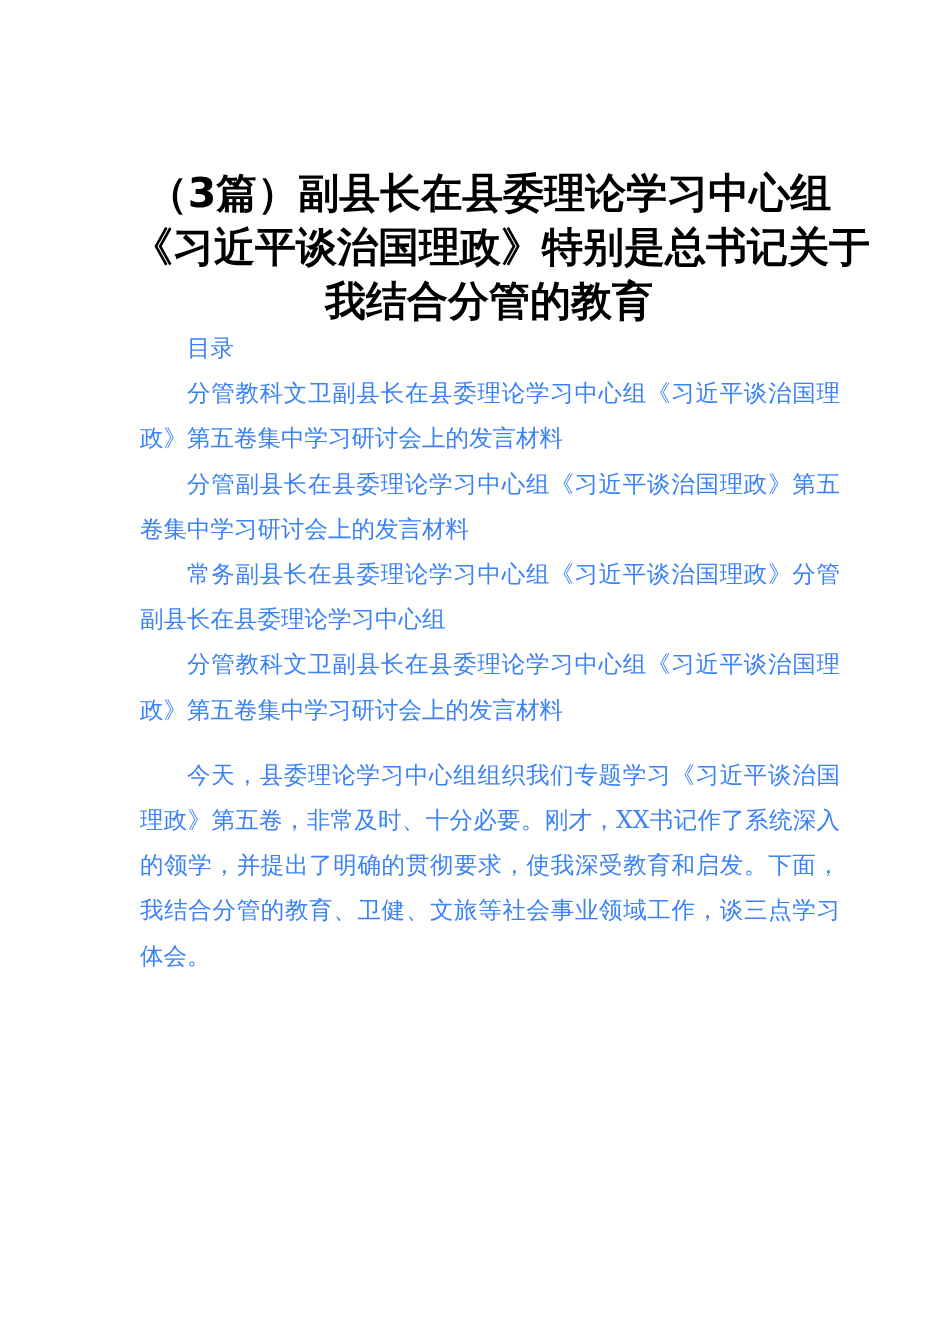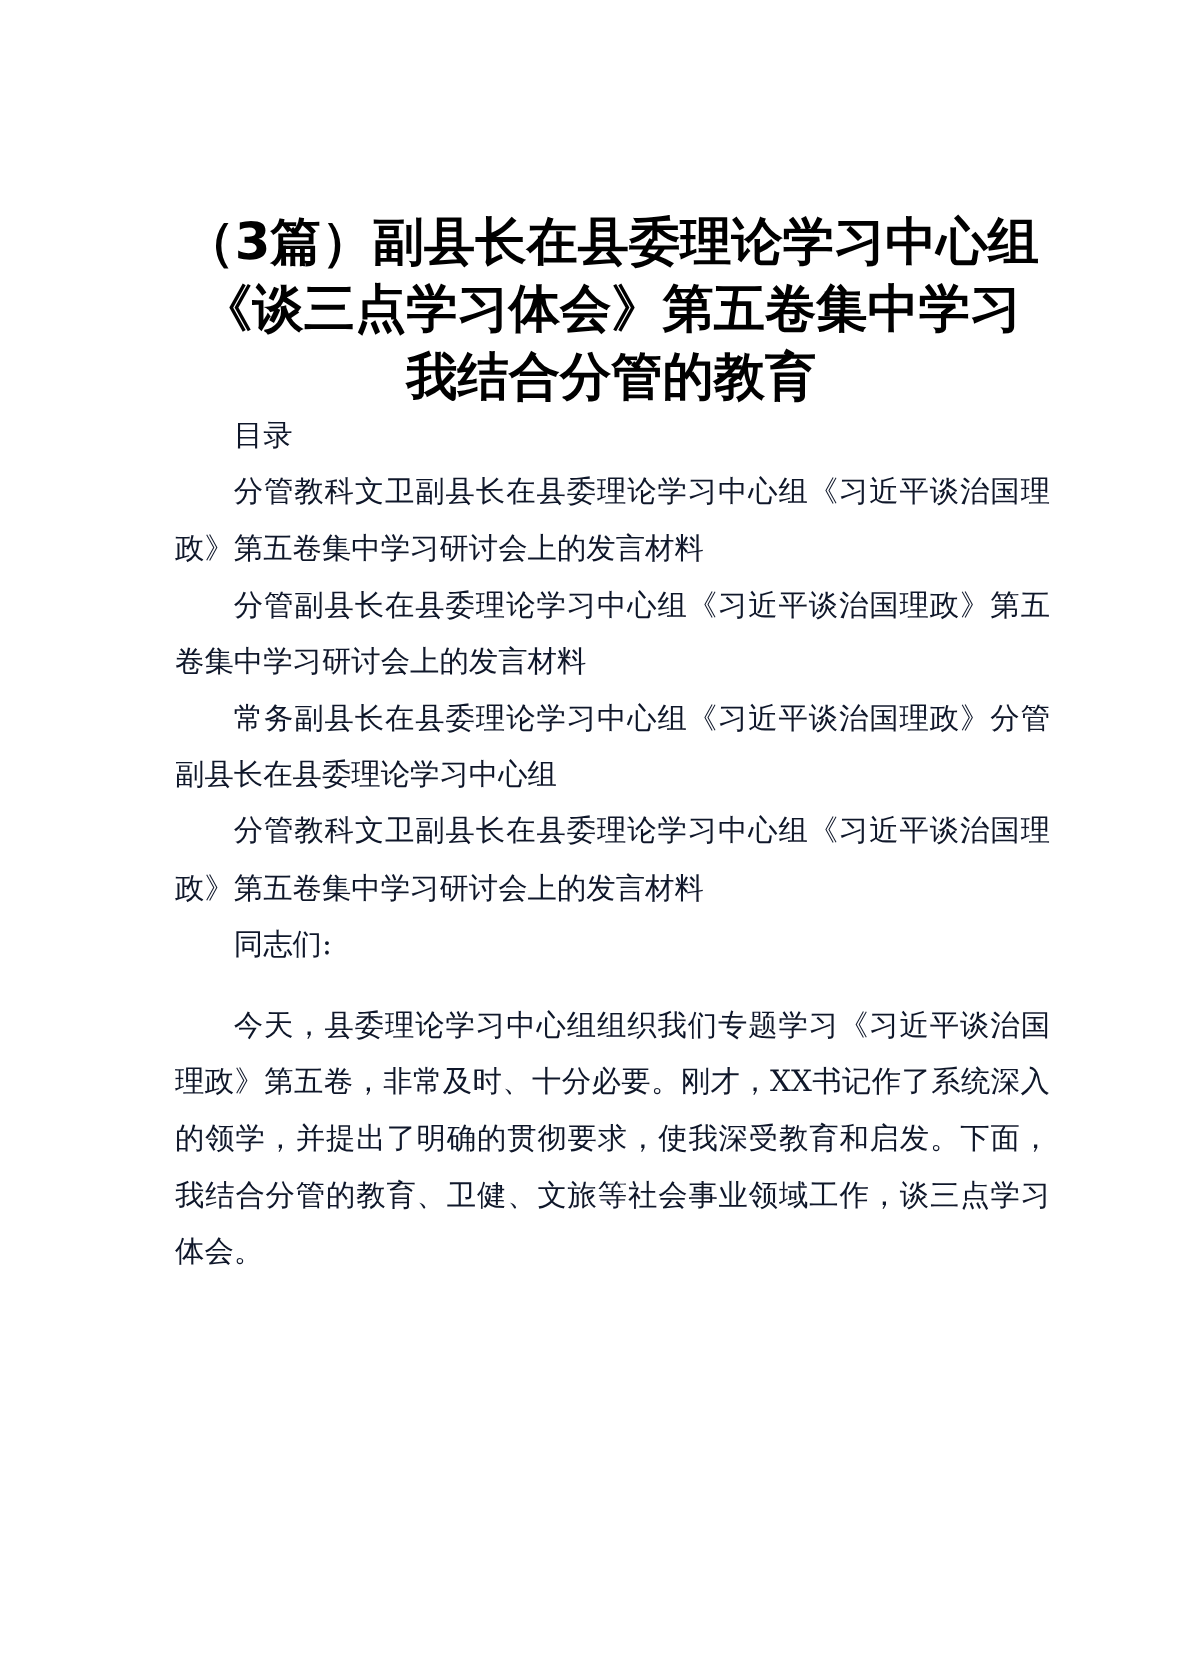--- a/index.html
+++ b/index.html
@@ -41,46 +41,45 @@
       white-space: nowrap;
     }
     .body {
       position: absolute;
       left: 128px;
       top: 326px;
       width: 700px;
       font-family: "DejaVu Serif", "Liberation Serif", serif;
       font-size: 23.5px;
       line-height: 45.2px;
-      color: #0f172a;
+      color: #3b82f6;
       text-align: justify;
       text-justify: inter-ideograph;
     }
     .body p {
       margin: 0;
       text-indent: 2em;
     }
     .body p.gap {
       margin-top: 20px;
     }
   </style>
 </head>
 <body>
 
 <div class="page">
 
   <h1 class="title">
     <span class="tline">（3篇）副县长在县委理论学习中心组</span>
-    <span class="tline">《谈三点学习体会》第五卷集中学习</span>
+    <span class="tline">《习近平谈治国理政》特别是总书记关于</span>
     <span class="tline">我结合分管的教育</span>
   </h1>
 
   <div class="body">
     <p>目录</p>
     <p>分管教科文卫副县长在县委理论学习中心组《习近平谈治国理政》第五卷集中学习研讨会上的发言材料</p>
     <p>分管副县长在县委理论学习中心组《习近平谈治国理政》第五卷集中学习研讨会上的发言材料</p>
     <p>常务副县长在县委理论学习中心组《习近平谈治国理政》分管副县长在县委理论学习中心组</p>
     <p>分管教科文卫副县长在县委理论学习中心组《习近平谈治国理政》第五卷集中学习研讨会上的发言材料</p>
-    <p>同志们:</p>
     <p class="gap">今天，县委理论学习中心组组织我们专题学习《习近平谈治国理政》第五卷，非常及时、十分必要。刚才，XX书记作了系统深入的领学，并提出了明确的贯彻要求，使我深受教育和启发。下面，我结合分管的教育、卫健、文旅等社会事业领域工作，谈三点学习体会。</p>
   </div>
 
 </div>
 
 </body></html>

